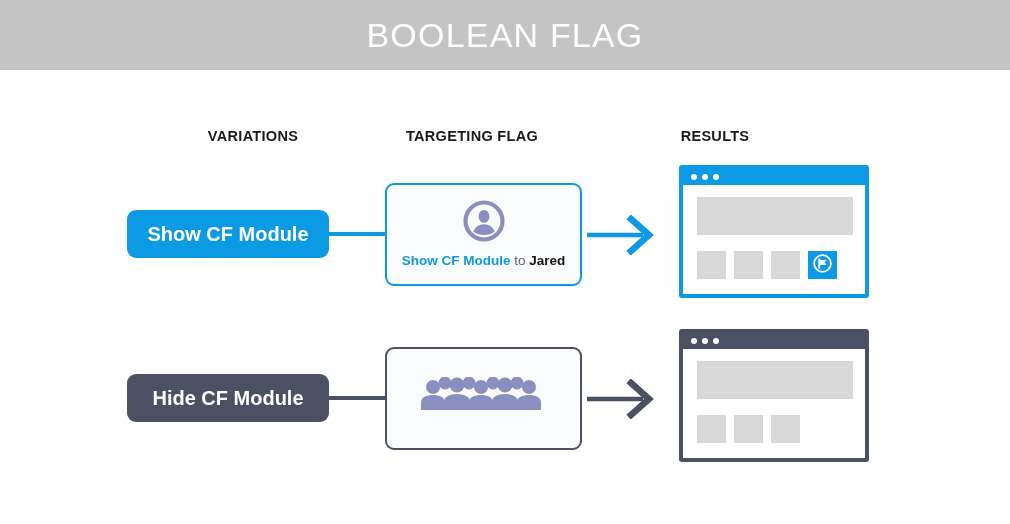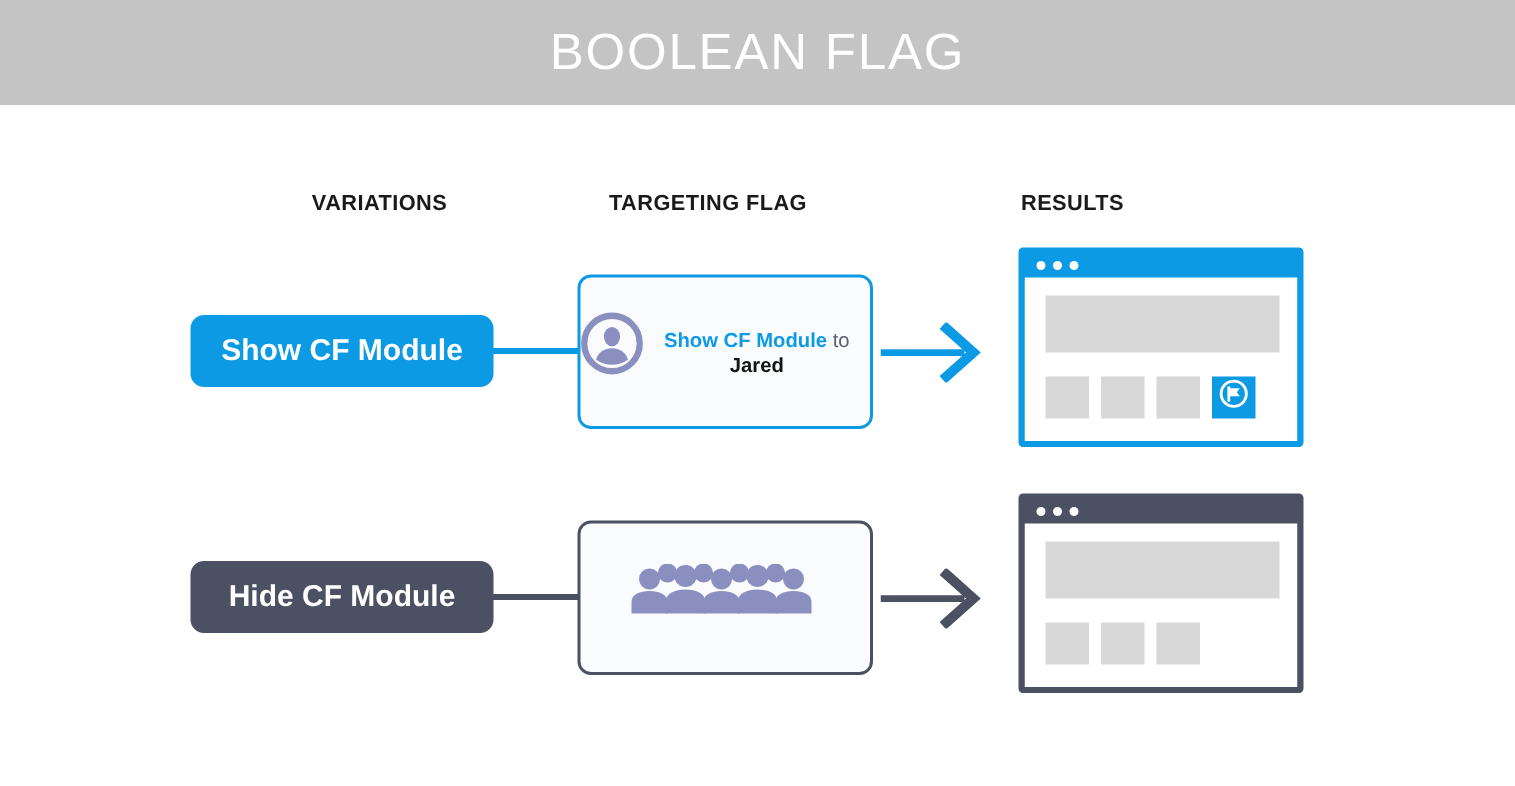--- a/index.html
+++ b/index.html
@@ -88,21 +88,21 @@
   .rule-card {
     position: absolute;
     left: 373px;
     top: 18px;
     width: 197px;
     height: 103px;
     border-radius: 9px;
     background: #fafbfd;
     box-sizing: border-box;
     display: flex;
-    flex-direction: row;
+    flex-direction: column;
     align-items: center;
     justify-content: center;
   }
   .rule-card.blue { border: 2px solid #0d9ae5; }
   .rule-card.slate { border: 2px solid #4b5063; }
 
   .rule-icon { display: block; margin-bottom: 6px; }
   .rule-text {
     font-size: 13.5px;
     line-height: 17px;

